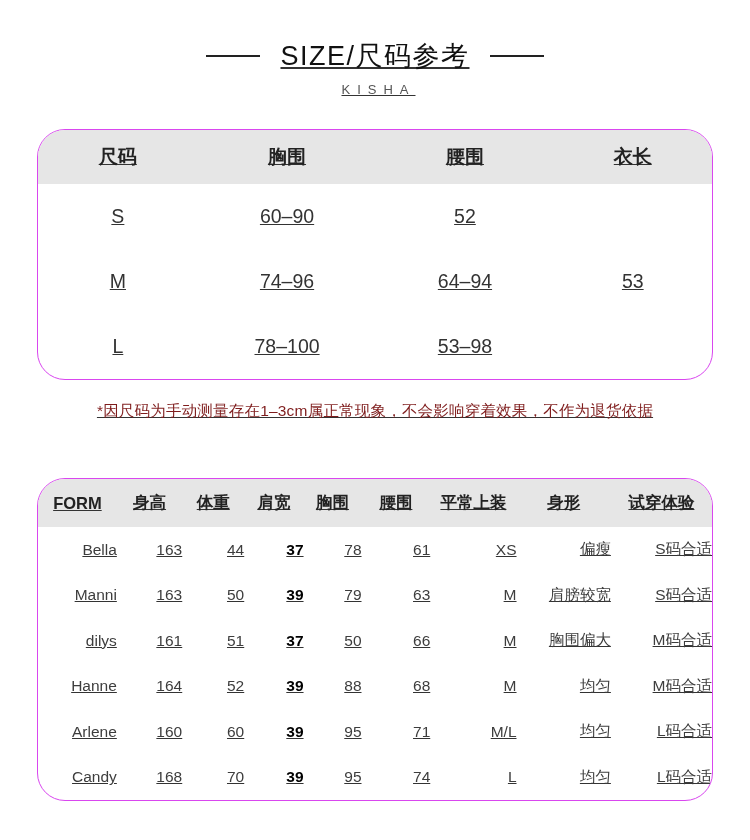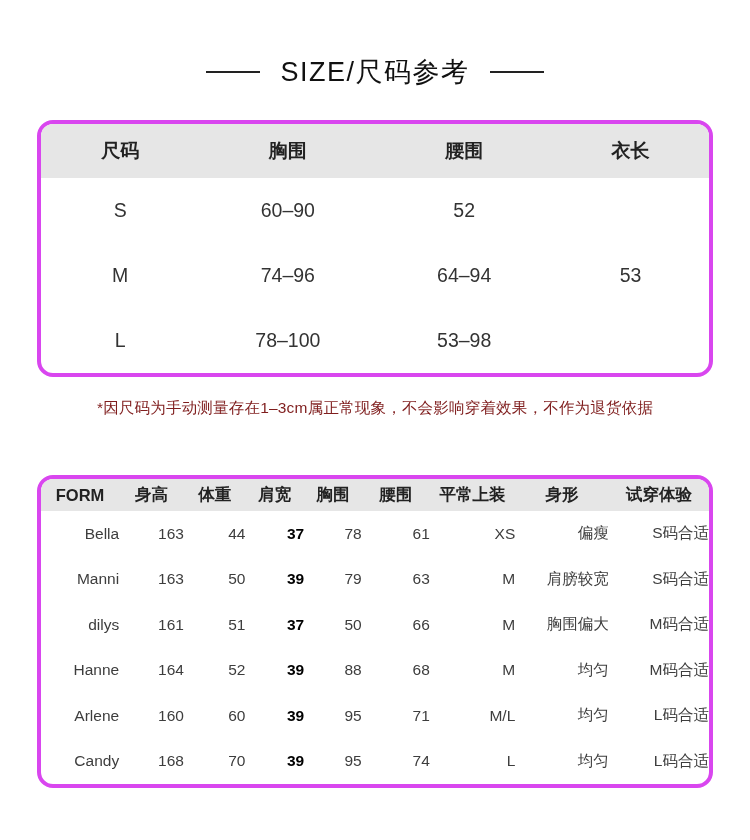--- a/index.html
+++ b/index.html
@@ -3,42 +3,42 @@
 <meta charset="utf-8">
 <style>
   * { margin: 0; padding: 0; box-sizing: border-box; }
   html, body { background: #ffffff; }
   body {
     width: 750px; height: 840px;
     font-family: "Liberation Sans", "DejaVu Sans", sans-serif;
     color: #333333;
     overflow: hidden;
   }
-  .page { width: 750px; height: 840px; padding-top: 56px; }
+  .page { width: 750px; height: 840px; padding-top: 40px; text-decoration: underline; }
 
   
   .title-row {
     display: flex; align-items: center; justify-content: center;
     gap: 20px; height: 32px;
   }
   .title-line { width: 54px; height: 2px; background: #222222; }
   .page-title {
     font-size: 27px; font-weight: 500; letter-spacing: 1.5px; color: #111111;
     white-space: nowrap;
   }
   .brand {
     margin-top: 10px; text-align: center;
     font-size: 13px; letter-spacing: 7px; padding-left: 7px;
     color: #555555; font-weight: 400;
   }
 
   
   .tbl {
     width: 676px; margin: 0 auto;
-    border: 4px solid #d946ef; border-radius: 16px;
+    border: 1px solid #d946ef; border-radius: 28px;
     overflow: hidden; background: #ffffff;
   }
   .row { display: grid; align-items: center; text-align: center; }
   .hdr { background: #e6e6e6; font-weight: 600; }
   .cell { white-space: nowrap; }
 
   
   .size-tbl { margin-top: 32px; }
   .size-tbl .row { grid-template-columns: 23.7% 26.5% 26.3% 23.5%; }
   .size-tbl .hdr { height: 54px; font-size: 19px; color: #222222; }
@@ -48,34 +48,35 @@
   .note {
     margin-top: 21px; text-align: center;
     font-size: 15.5px; color: #7f1d1d; letter-spacing: 0.2px;
   }
 
   
   .fit-tbl { margin-top: 56px; }
   .fit-tbl .row {
     grid-template-columns: 117fr 97fr 92fr 88fr 86fr 102fr 128fr 140fr 150fr;
   }
-  .fit-tbl .hdr { height: 32px; font-size: 16.5px; color: #222222; }
+  .fit-tbl .hdr { height: 48px; font-size: 16.5px; color: #222222; }
   .fit-tbl .body-row { height: 45.5px; font-size: 15.5px; color: #3d3d3d; text-align: right; }
   .fit-tbl .body-row .cell:nth-child(4) { font-weight: 700; color: #000000; }
 </style>
 </head>
 <body>
 
 <div class="page">
 
   <div class="title-row">
     <span class="title-line"></span>
     <span class="page-title">SIZE/尺码参考</span>
     <span class="title-line"></span>
   </div>
+  <div class="brand">KISHA</div>
 
   <div class="tbl size-tbl">
     <div class="row hdr">
       <span class="cell">尺码</span>
       <span class="cell">胸围</span>
       <span class="cell">腰围</span>
       <span class="cell">衣长</span>
     </div>
     <div class="row body-row">
       <span class="cell">S</span>

